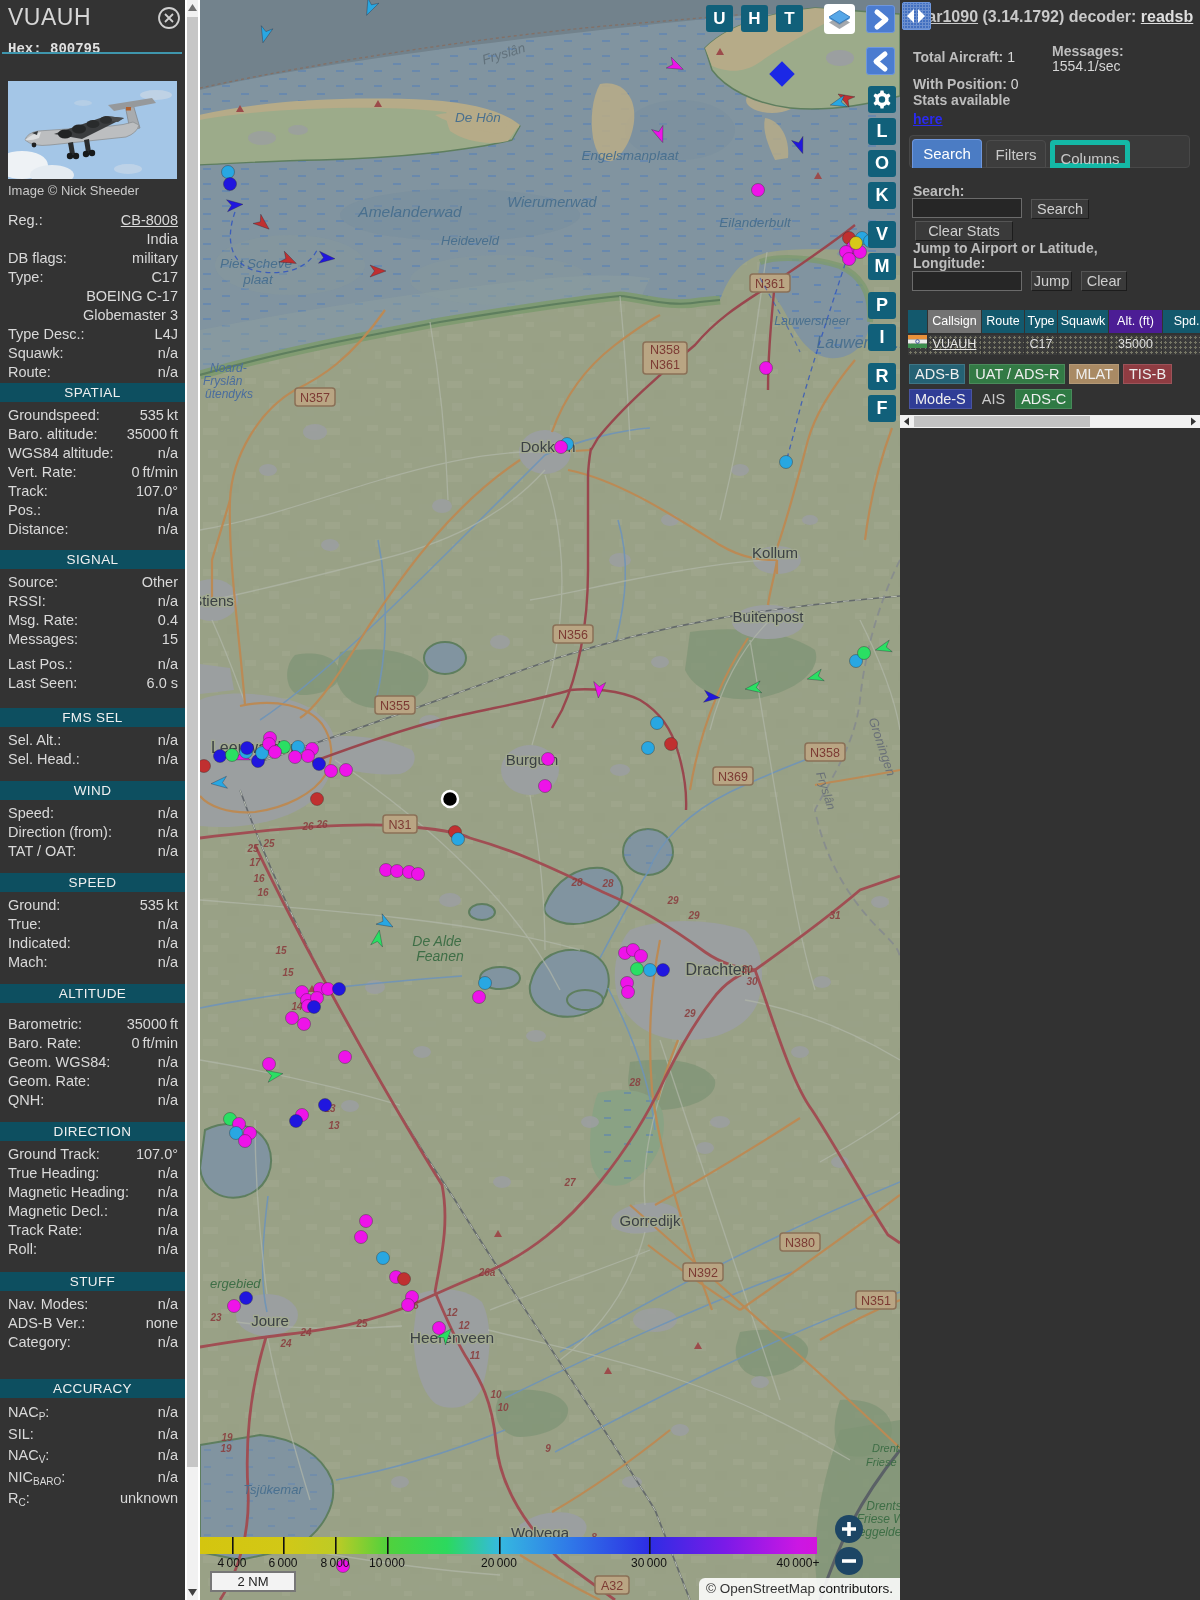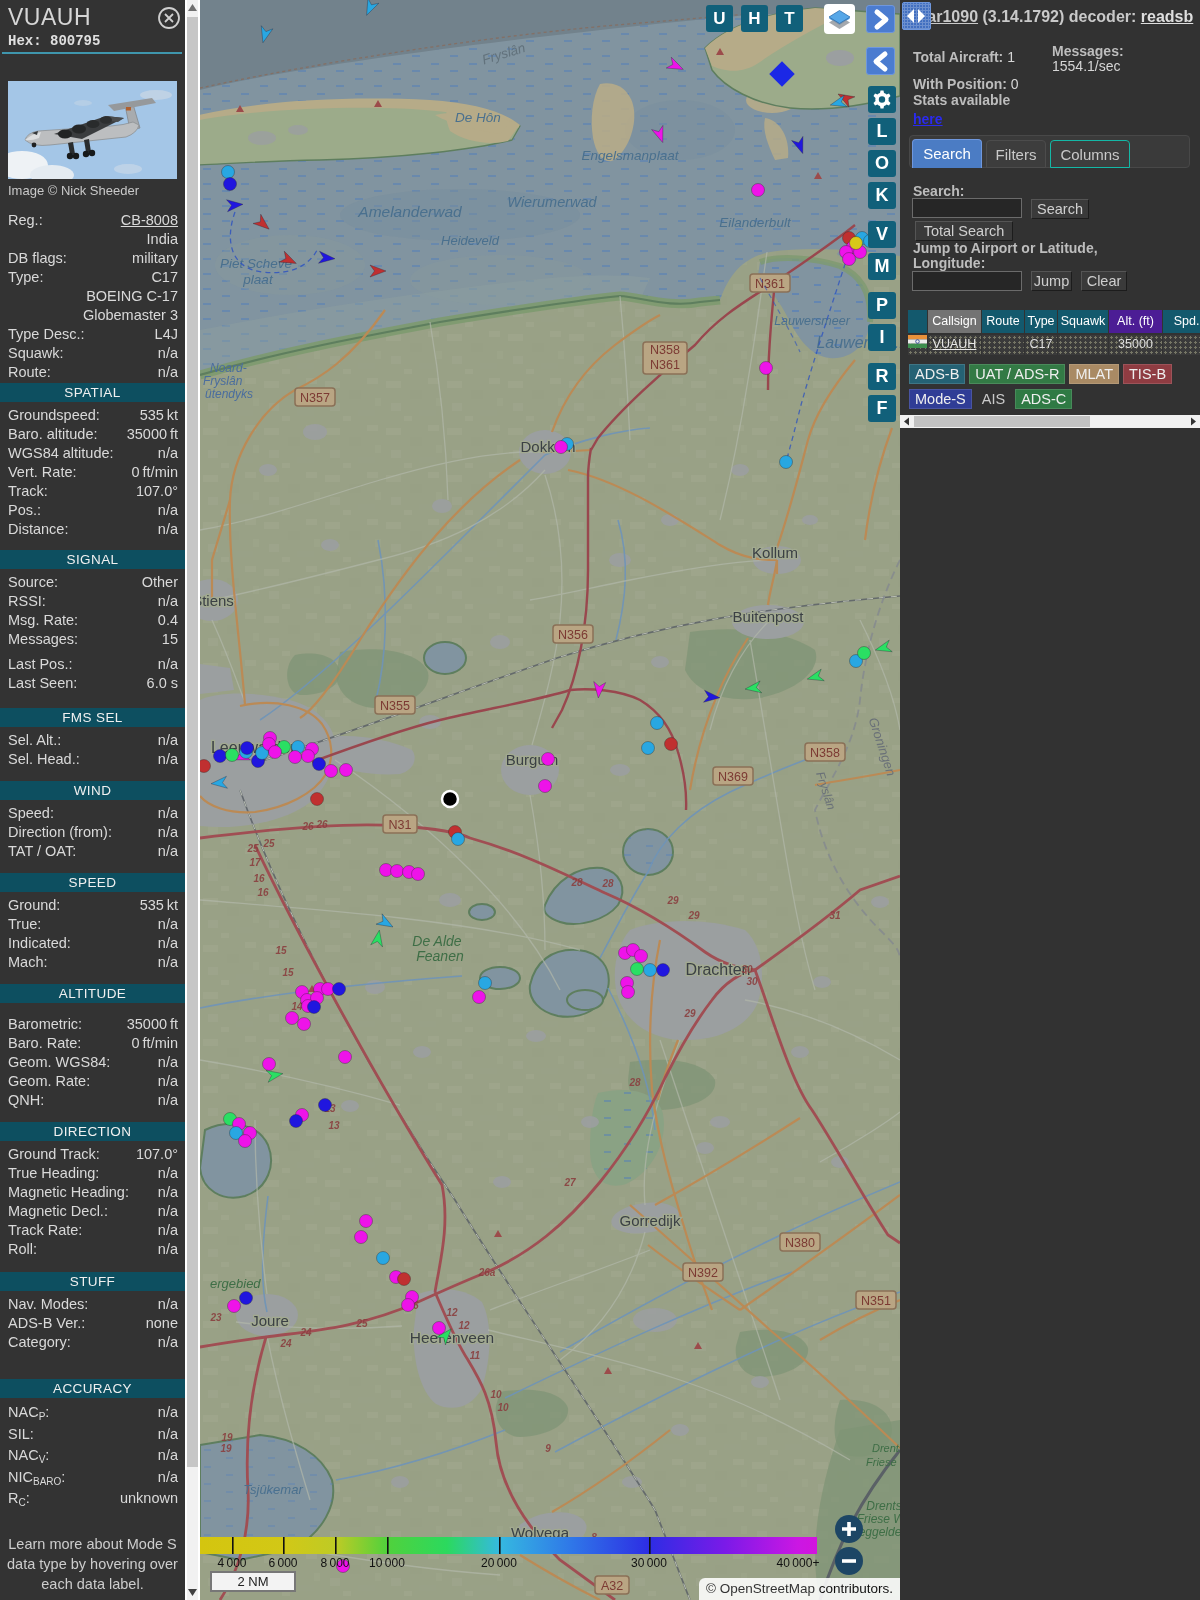--- a/index.html
+++ b/index.html
@@ -11,21 +11,21 @@
 #lsb .thumb{position:absolute;left:0px;top:17px;width:11px;height:1450px;background:#c6c6c6}
 #map{position:absolute;left:200px;top:0;width:700px;height:1600px;background:#9fa791}
 #panel{position:absolute;left:900px;top:0;width:300px;height:1600px;background:#323232;color:#c9c9c9}
 .mbtn{position:absolute;width:27px;height:27px;background:#11607a;color:#fff;border-radius:3px;text-align:center;font-weight:bold;font-size:17px;line-height:27px}
 .chip{display:inline-block;color:#efefef;font-size:14.5px;padding:1px 5px;margin-right:4px;border:1px solid rgba(255,255,255,.12)}
 .pbtn{display:inline-block;background:#3a3a3a;color:#cfcfcf;font-size:14.5px;padding:2px 10px;border:1px solid #1c1c1c;border-top-color:#555;border-left-color:#555}
 </style></head><body>
 <div id="side">
 <div style="position:relative;padding:4px 8px 0 8px;height:76px">
 <div style="font-size:23px;color:#d6d6d6;letter-spacing:.5px">VUAUH</div>
-<div style="font-family:'Liberation Mono',monospace;font-weight:bold;font-size:14px;color:#e0e0e0;margin-top:2px">Hex:&nbsp;800795</div>
+<div style="font-family:'Liberation Mono',monospace;font-weight:bold;font-size:14px;color:#e0e0e0;margin-top:10px">Hex:&nbsp;800795</div>
 <svg style="position:absolute;right:4px;top:6px" width="24" height="24" viewBox="0 0 24 24">
 <circle cx="12" cy="12" r="10" fill="none" stroke="#cfcfcf" stroke-width="1.8"></circle>
 <path d="M8 8 L16 16 M16 8 L8 16" stroke="#cfcfcf" stroke-width="1.8"></path>
       </svg>
 <div style="position:absolute;left:2px;right:3px;top:52px;height:0;border-top:2px solid #3f96ad"></div>
 </div>
 <div style="margin:5px 8px 0 8px;width:169px;height:98px;position:relative">
 <svg width="169" height="98" viewBox="0 0 169 98">
 <rect width="169" height="98" fill="#a4c6e7"></rect>
 <ellipse cx="14" cy="84" rx="26" ry="14" fill="#eef2f5"></ellipse>
@@ -134,21 +134,20 @@
 <div class="rw" style="height:19px;line-height:19px">Category:<span class="v">n/a</span></div>
 </div>
 <div class="hdr" style="margin-top:1px">ACCURACY</div>
     <div style="padding-top:4px;padding-bottom:0px;line-height:21.5px">
 <div class="rw" style="height:21.5px;line-height:21.5px">NAC<sub>P</sub>:<span class="v">n/a</span></div>
 <div class="rw" style="height:21.5px;line-height:21.5px">SIL:<span class="v">n/a</span></div>
 <div class="rw" style="height:21.5px;line-height:21.5px">NAC<sub>V</sub>:<span class="v">n/a</span></div>
 <div class="rw" style="height:21.5px;line-height:21.5px">NIC<sub>BARO</sub>:<span class="v">n/a</span></div>
 <div class="rw" style="height:21.5px;line-height:21.5px">R<sub>C</sub>:<span class="v">unknown</span></div>
 </div>
-<div style="text-align:center;font-size:14.5px;line-height:20px;color:#cdcdcd;margin-top:24px;padding:0 4px">Learn more about Mode S<br>data type by hovering over<br>each data label.</div>
 </div>
 <div id="lsb">
     <div class="thumb"></div>
 <svg style="position:absolute;left:0;top:2px" width="11" height="12">
       <path d="M5.5 2 L10 9 L1 9 Z" fill="#707070"></path>
     </svg>
 <svg style="position:absolute;left:0;top:1586px" width="11" height="12">
       <path d="M5.5 10 L10 3 L1 3 Z" fill="#404040"></path>
     </svg>
 </div>
@@ -691,25 +690,25 @@
       </svg></div>
 <div style="position:absolute;left:13px;top:49px;font-size:14px;font-weight:bold;color:#bdbdbd">Total Aircraft: <span style="font-weight:normal;color:#d6d6d6">1</span></div>
 <div style="position:absolute;left:152px;top:43px;font-size:14px;font-weight:bold;color:#bdbdbd">Messages:</div>
 <div style="position:absolute;left:152px;top:58px;font-size:14px;color:#d6d6d6">1554.1/sec</div>
 <div style="position:absolute;left:13px;top:76px;font-size:14px;font-weight:bold;color:#bdbdbd">With Position: <span style="font-weight:normal;color:#d6d6d6">0</span></div>
 <div style="position:absolute;left:13px;top:92px;font-size:14px;font-weight:bold;color:#bdbdbd">Stats available</div>
 <div style="position:absolute;left:13px;top:111px;font-size:14px;font-weight:bold;color:#2a2aee;text-decoration:underline">here</div>
 <div style="position:absolute;left:9px;top:135px;width:281px;height:33px;background:#3a3a3a;border:1px solid #484848;border-radius:4px"></div>
 <div style="position:absolute;left:12px;top:139px;width:70px;height:29px;background:#4b7cc4;color:#fff;font-size:15px;text-align:center;line-height:28px;border-radius:4px 4px 0 0;border:1px solid #6f97dd;border-bottom:none">Search</div>
 <div style="position:absolute;left:86px;top:140px;width:60px;height:28px;background:#3d3d3d;color:#c9c9c9;font-size:15px;text-align:center;line-height:27px;border-radius:4px 4px 0 0;border:1px solid #4c4c4c">Filters</div>
-<div style="position:absolute;left:150px;top:140px;width:80px;height:28px;background:#3d3d3d;color:#c9c9c9;font-size:15px;text-align:center;line-height:27px;border-radius:4px 4px 0 0;border:1px solid #14b8a6">Columns</div>
+<div style="position:absolute;left:150px;top:140px;width:80px;height:28px;background:#3d3d3d;color:#c9c9c9;font-size:15px;text-align:center;line-height:27px;border-radius:4px 4px 0 0;border:5px solid #14b8a6">Columns</div>
 <div style="position:absolute;left:13px;top:183px;font-size:14px;font-weight:bold;color:#bdbdbd">Search:</div>
 <div style="position:absolute;left:12px;top:198px;width:110px;height:20px;background:#262626;border:1px solid #6b6b6b"></div>
 <div class="pbtn" style="position:absolute;left:131px;top:199px;width:58px;height:20px;text-align:center;line-height:18px;padding:0">Search</div>
-<div class="pbtn" style="position:absolute;left:15px;top:221px;width:98px;height:20px;text-align:center;line-height:18px;padding:0">Total Search</div>
+<div class="pbtn" style="position:absolute;left:15px;top:221px;width:98px;height:20px;text-align:center;line-height:18px;padding:0">Clear Stats</div>
 <div style="position:absolute;left:13px;top:241px;font-size:14px;font-weight:bold;color:#bdbdbd;line-height:15px">Jump to Airport or Latitude,<br>Longitude:</div>
 <div style="position:absolute;left:12px;top:271px;width:110px;height:20px;background:#262626;border:1px solid #6b6b6b"></div>
 <div class="pbtn" style="position:absolute;left:131px;top:271px;width:41px;height:20px;text-align:center;line-height:18px;padding:0">Jump</div>
 <div class="pbtn" style="position:absolute;left:181px;top:271px;width:46px;height:20px;text-align:center;line-height:18px;padding:0">Clear</div>
 <div style="position:absolute;left:8px;top:310px;font-size:12.5px;color:#fff">
 <div style="position:absolute;left:0px;top:0;width:19px;height:23px;background:#13596d;text-align:center;line-height:23px"></div>
 <div style="position:absolute;left:20px;top:0;width:53px;height:23px;background:#737373;text-align:center;line-height:23px">Callsign</div>
 <div style="position:absolute;left:74px;top:0;width:42px;height:23px;background:#13596d;text-align:center;line-height:23px">Route</div>
 <div style="position:absolute;left:117px;top:0;width:32px;height:23px;background:#13596d;text-align:center;line-height:23px">Type</div>
 <div style="position:absolute;left:150px;top:0;width:50px;height:23px;background:#13596d;text-align:center;line-height:23px">Squawk</div>

